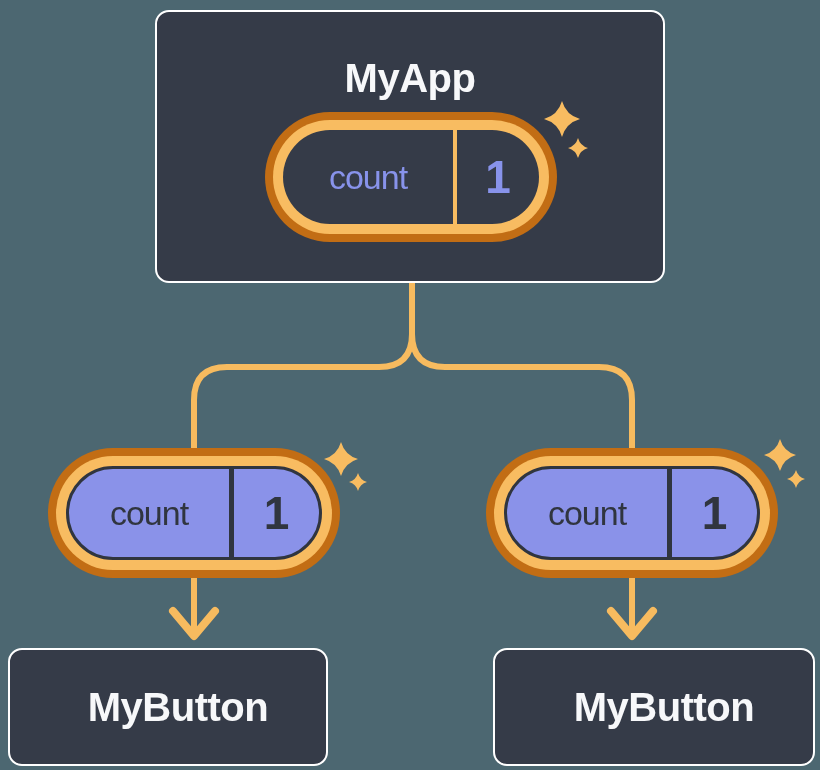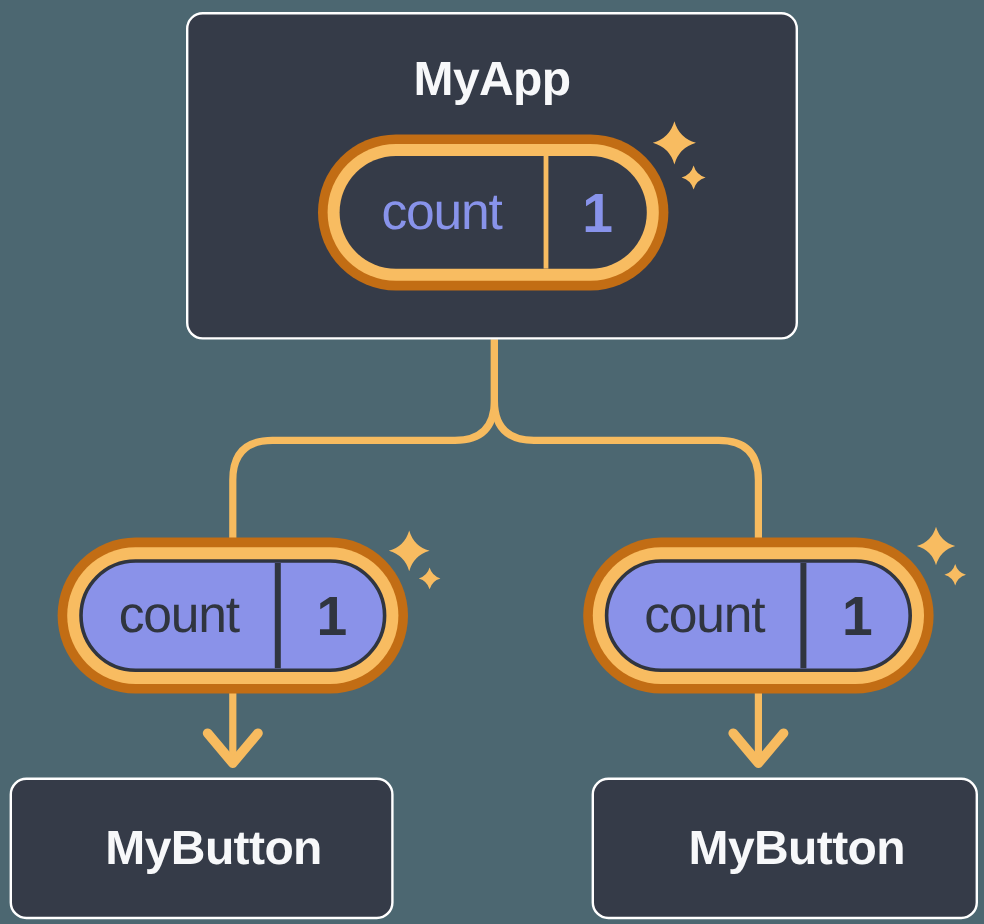--- a/index.html
+++ b/index.html
@@ -31,21 +31,21 @@
     z-index:2;
   }
   .node-title{
     color:var(--node-text);
     font-size:40px;
     font-weight:600;
     letter-spacing:-0.5px;
     text-align:center;
   }
   .node-root{left:155px;top:10px;width:510px;height:273px;}
-  .node-root .node-title{margin-top:32px;}
+  .node-root .node-title{margin-top:44px;}
   .node-leaf{display:flex;align-items:center;justify-content:center;padding-left:20px;}
   .node-leaf-left{left:8px;top:648px;width:320px;height:118px;}
   .node-leaf-right{left:493px;top:648px;width:322px;height:118px;}
 
   .pill{
     position:absolute;
     border-radius:999px;
     background:var(--ring-outer);
     padding:8px;
     box-sizing:border-box;
@@ -62,21 +62,21 @@
     border-radius:999px;
     width:100%;height:100%;
     box-sizing:border-box;
     display:flex;
     overflow:hidden;
     align-items:stretch;
   }
   .pill-core-dark{background:var(--node-background);}
   .pill-core-purple{background:var(--prop-fill);border:3px solid var(--prop-text);}
   .pill-sec{display:flex;align-items:center;justify-content:center;}
-  .pill-key{font-size:43px;font-weight:500;letter-spacing:-1px;}
+  .pill-key{font-size:34px;font-weight:500;letter-spacing:-1px;}
   .pill-val{font-size:46px;font-weight:700;}
   .pill-state{left:265px;top:112px;width:292px;height:130px;}
   .pill-state .pill-key,.pill-state .pill-val{color:var(--state-text);}
   .pill-state .sec-key{width:170px;}
   .pill-state .pill-divider{width:4px;background:var(--ring-inner);}
   .pill-prop .pill-key,.pill-prop .pill-val{color:var(--prop-text);}
   .pill-prop .sec-key{width:160px;}
   .pill-prop .pill-divider{width:5px;background:var(--prop-text);}
   .pill-prop-left{left:48px;top:448px;width:292px;height:130px;}
   .pill-prop-right{left:486px;top:448px;width:292px;height:130px;}

